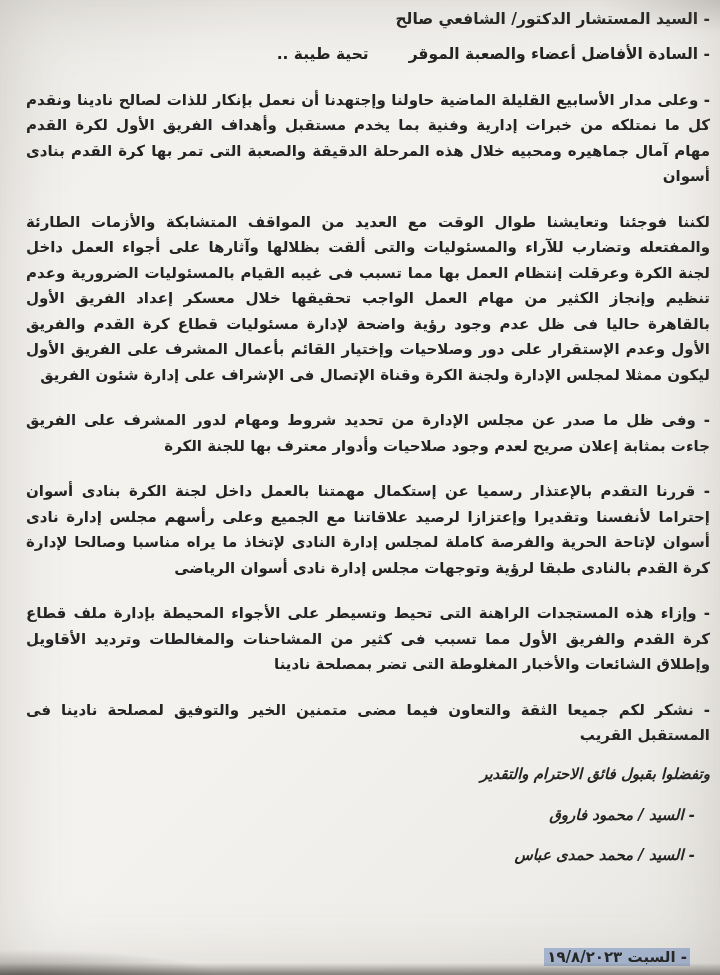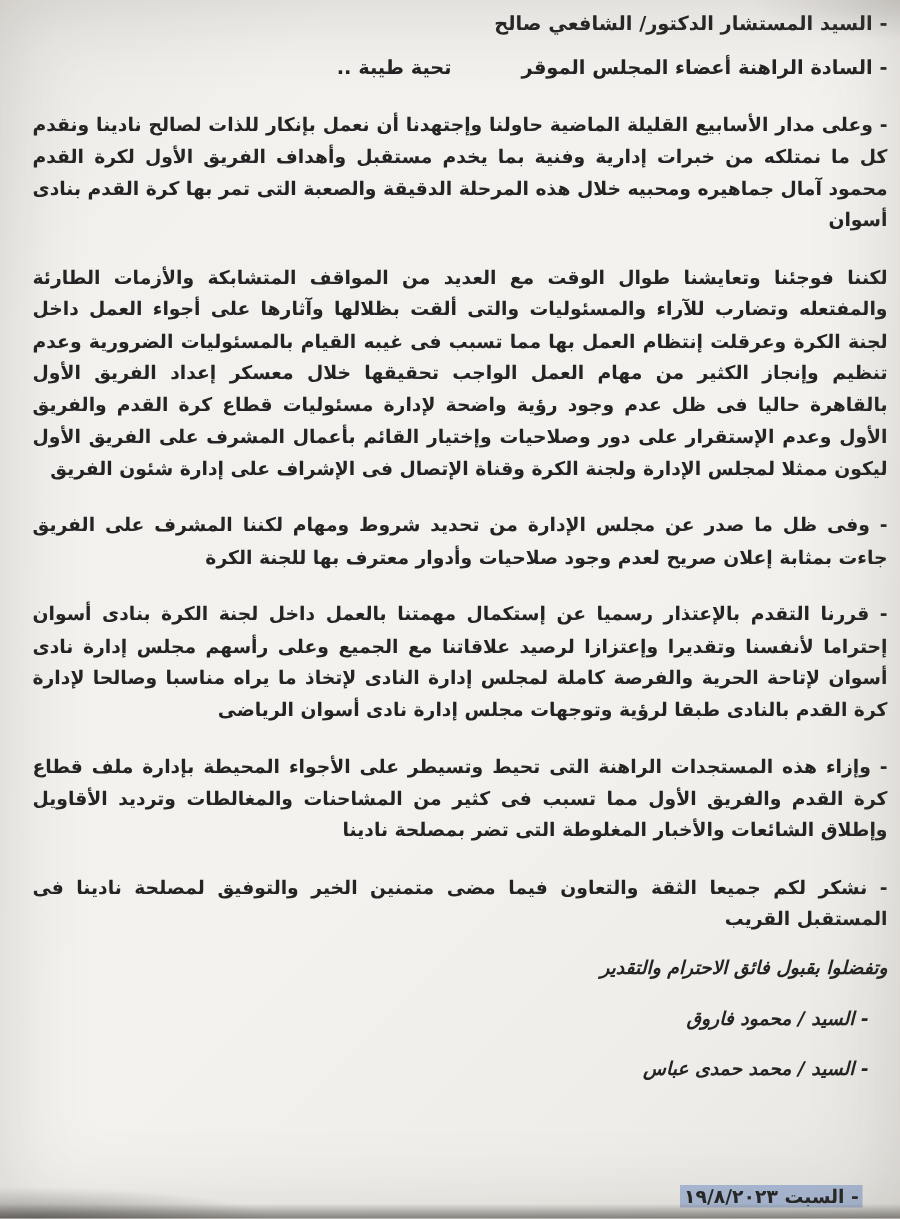--- a/index.html
+++ b/index.html
@@ -14,21 +14,21 @@
     font-family: "DejaVu Sans", sans-serif;
     font-weight: 700;
     color: #242424;
   }
   .content {
     padding: 6px 10px 0 26px;
     font-size: 15px;
     line-height: 1.7;
   }
   .header p { margin: 0 0 9px; font-size: 15.5px; }
-  .salutation .greet { margin-right: 56px; }
+  .salutation .greet { margin-right: 40px; }
   .para { margin: 0 0 13px; text-align: justify; }
   .para.mt { margin-top: 20px; }
   .closing { margin: 4px 0 16px; font-style: italic; }
   .sig { margin: 0 15px 14px; font-style: italic; }
   .hl { background: rgba(104, 138, 196, 0.50); padding: 0 3px; }
   .hl:empty { display: none; }
   .date-line {
     position: absolute;
     bottom: -9px;
     right: 30px;
@@ -58,26 +58,26 @@
   }
 </style>
 </head>
 <body>
 
 <div class="page">
   <div class="content">
 
     <div class="header">
       <p>- السيد المستشار الدكتور/ الشافعي صالح</p>
-      <p class="salutation"><span>- السادة الراهنة أعضاء المجلس الموقر</span><span class="greet">تحية طيبة ..</span></p>
+      <p class="salutation"><span>- السادة الأفاضل أعضاء والصعبة الموقر</span><span class="greet">تحية طيبة ..</span></p>
     </div>
 
-    <p class="para mt">- وعلى مدار الأسابيع القليلة الماضية حاولنا وإجتهدنا أن نعمل بإنكار للذات لصالح نادينا ونقدم كل ما نمتلكه من خبرات إدارية وفنية بما يخدم مستقبل وأهداف الفريق الأول لكرة القدم محمود آمال جماهيره ومحبيه خلال هذه المرحلة الدقيقة والصعبة التى تمر بها كرة القدم بنادى أسوان</p>
+    <p class="para mt">- وعلى مدار الأسابيع القليلة الماضية حاولنا وإجتهدنا أن نعمل بإنكار للذات لصالح نادينا ونقدم كل ما نمتلكه من خبرات إدارية وفنية بما يخدم مستقبل وأهداف الفريق الأول لكرة القدم مهام آمال جماهيره ومحبيه خلال هذه المرحلة الدقيقة والصعبة التى تمر بها كرة القدم بنادى أسوان</p>
     <p class="para mt">لكننا فوجئنا وتعايشنا طوال الوقت مع العديد من المواقف المتشابكة والأزمات الطارئة والمفتعله وتضارب للآراء والمسئوليات والتى ألقت بظلالها وآثارها على أجواء العمل داخل لجنة الكرة وعرقلت إنتظام العمل بها مما تسبب فى غيبه القيام بالمسئوليات الضرورية وعدم تنظيم وإنجاز الكثير من مهام العمل الواجب تحقيقها خلال معسكر إعداد الفريق الأول بالقاهرة حاليا فى ظل عدم وجود رؤية واضحة لإدارة مسئوليات قطاع كرة القدم والفريق الأول وعدم الإستقرار على دور وصلاحيات وإختيار القائم بأعمال المشرف على الفريق الأول ليكون ممثلا لمجلس الإدارة ولجنة الكرة وقناة الإتصال فى الإشراف على إدارة شئون الفريق</p>
-    <p class="para mt">- وفى ظل ما صدر عن مجلس الإدارة من تحديد شروط ومهام لكننا المشرف على الفريق جاءت بمثابة إعلان صريح لعدم وجود صلاحيات وأدوار معترف بها للجنة الكرة</p>
+    <p class="para mt">- وفى ظل ما صدر عن مجلس الإدارة من تحديد شروط ومهام لدور المشرف على الفريق جاءت بمثابة إعلان صريح لعدم وجود صلاحيات وأدوار معترف بها للجنة الكرة</p>
     <p class="para mt">- قررنا التقدم بالإعتذار رسميا عن إستكمال مهمتنا بالعمل داخل لجنة الكرة بنادى أسوان إحتراما لأنفسنا وتقديرا وإعتزازا لرصيد علاقاتنا مع الجميع وعلى رأسهم مجلس إدارة نادى أسوان لإتاحة الحرية والفرصة كاملة لمجلس إدارة النادى لإتخاذ ما يراه مناسبا وصالحا لإدارة كرة القدم بالنادى طبقا لرؤية وتوجهات مجلس إدارة نادى أسوان الرياضى</p>
     <p class="para mt">- وإزاء هذه المستجدات الراهنة التى تحيط وتسيطر على الأجواء المحيطة بإدارة ملف قطاع كرة القدم والفريق الأول مما تسبب فى كثير من المشاحنات والمغالطات وترديد الأقاويل وإطلاق الشائعات والأخبار المغلوطة التى تضر بمصلحة نادينا</p>
     <p class="para mt">- نشكر لكم جميعا الثقة والتعاون فيما مضى متمنين الخير والتوفيق لمصلحة نادينا فى المستقبل القريب</p>
 
     <p class="closing">وتفضلوا بقبول فائق الاحترام والتقدير</p>
 
     <p class="sig"><span></span><span>- السيد / محمود فاروق</span></p>
     <p class="sig"><span></span><span>- السيد / محمد حمدى عباس</span></p>
 
   </div>

